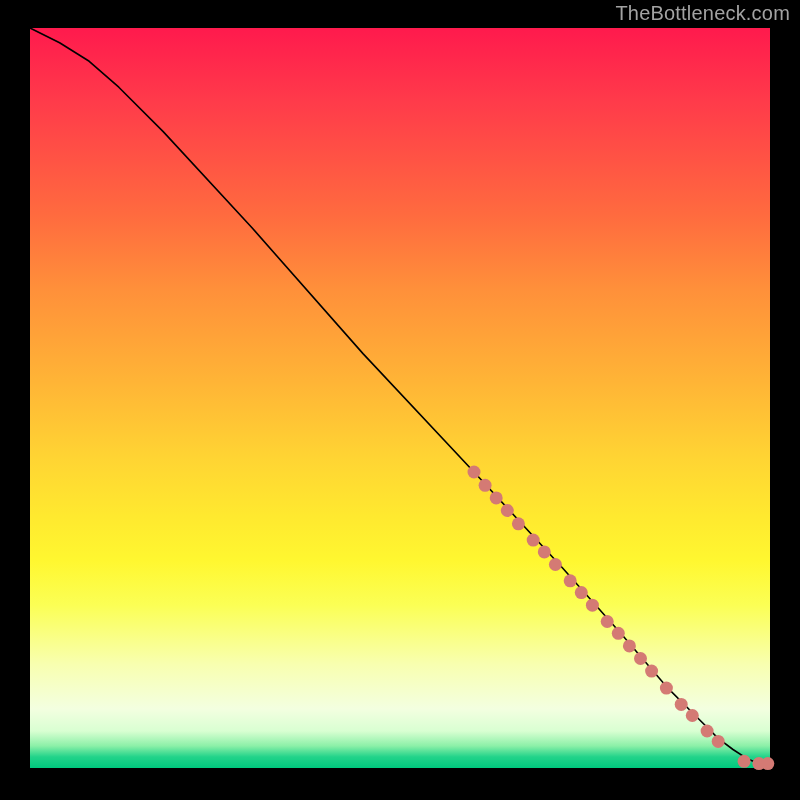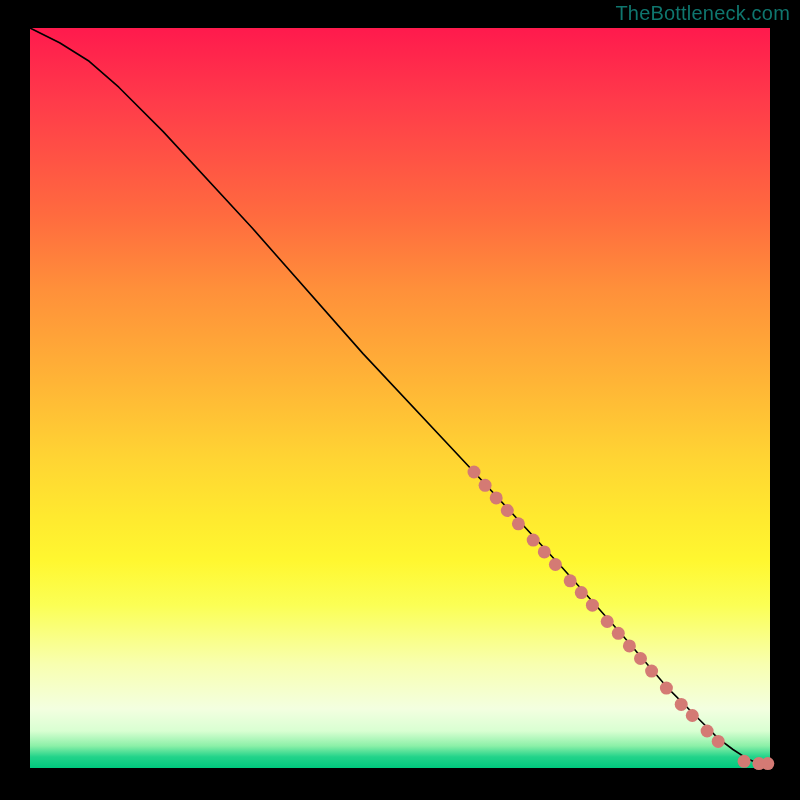--- a/index.html
+++ b/index.html
@@ -14,21 +14,21 @@
   .frame {
     position: relative;
     width: 800px;
     height: 800px;
     background: #000;
   }
   .watermark {
     position: absolute;
     top: 2px;
     right: 10px;
-    color: #0f766e;
+    color: #a3a3a3;
     font-size: 20px;
     font-weight: 500;
     letter-spacing: 0.2px;
     user-select: none;
     text-align: right;
   }
   .plot-area {
     position: absolute;
     left: 30px;
     top: 28px;

